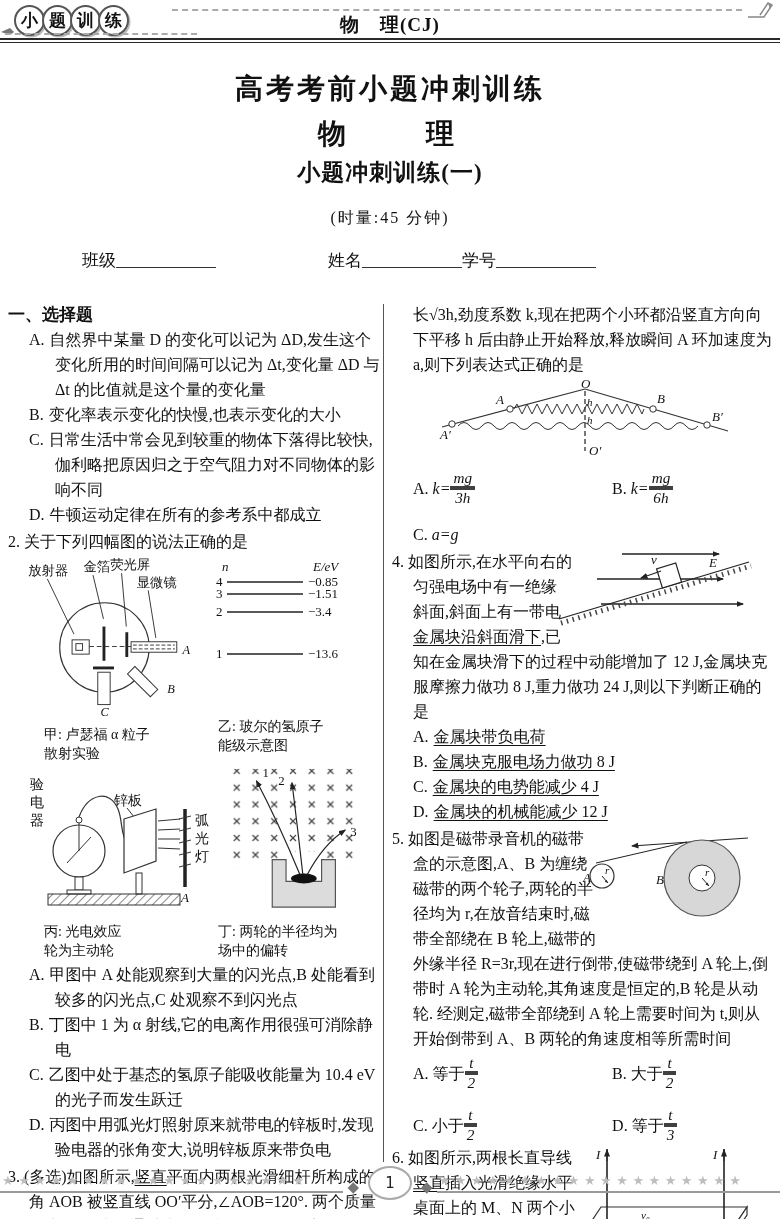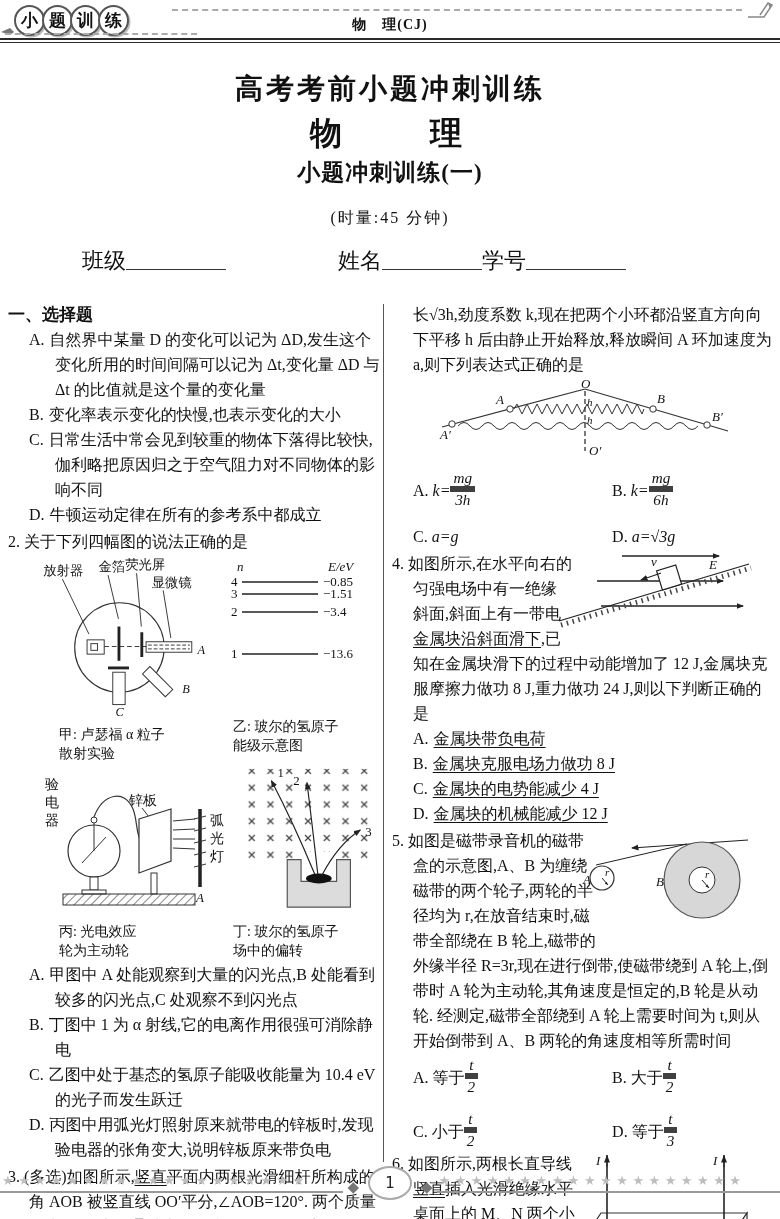--- a/index.html
+++ b/index.html
@@ -7,54 +7,54 @@
         font-family:"Liberation Serif",serif;color:#111;font-size:16px;line-height:25px;}
   
   .header{position:absolute;top:0;left:0;right:0;height:46px;}
   .logo{position:absolute;top:5px;left:14px;display:flex;}
   .logo-c{width:27px;height:27px;border:2px solid #555;border-radius:50%;background:#fff;
           display:flex;align-items:center;justify-content:center;font-weight:bold;font-size:17px;
           margin-right:-3px;box-shadow:1.5px 1.5px 0 #bbb;}
   .dash-top{position:absolute;top:9px;left:172px;right:38px;border-top:2px dashed #aaa;}
   .dash-logo{position:absolute;top:33px;left:5px;width:192px;border-top:2px dashed #aaa;}
   .hdr-subject{position:absolute;top:12px;left:0;right:0;text-align:center;
-               font-weight:bold;font-size:14px;letter-spacing:1px;}
+               font-weight:bold;font-size:19px;letter-spacing:1px;}
   .dbl-rule{position:absolute;top:38px;left:0;right:0;height:2px;
             border-top:2px solid #2a2a2a;border-bottom:1px solid #2a2a2a;}
   .corner-icon{position:absolute;top:1px;right:6px;}
   .pen-icon{position:absolute;top:26px;left:0px;}
   
   .title-block{position:absolute;top:60px;left:0;right:0;text-align:center;}
   .t1{font-size:28px;font-weight:bold;letter-spacing:3px;margin:16px 0 20px;}
-  .t2{font-size:32px;font-weight:bold;letter-spacing:8px;margin:0 16px 14px;}
+  .t2{font-size:28px;font-weight:bold;letter-spacing:8px;margin:0 16px 14px;}
   .t3{font-size:23px;font-weight:bold;letter-spacing:1px;margin:0 0 20px;}
   .t4{font-size:16px;margin:0 0 18px;letter-spacing:2px;text-align:center;}
-  .fields{display:flex;text-align:left;font-size:22px;}
+  .fields{display:flex;text-align:left;font-size:17px;}
   .fields .fld{display:inline-block;}
   .blank{display:inline-block;width:100px;border-bottom:1.5px solid #333;height:16px;vertical-align:-2px;}
   
   .content{position:absolute;top:302px;left:8px;right:5px;display:flex;}
   .col-l{width:372px;}
   .vrule{width:1px;background:#555;height:858px;margin:2px 3px 0 3px;}
   .col-r{flex:1;padding-left:5px;}
   .sec-title{font-weight:bold;font-size:17px;}
   .stem{padding-left:21px;text-indent:-21px;margin-top:2px;}
   .qnum{display:inline;}
   .opt{padding-left:47px;text-indent:-26px;}
   .opt .lab{margin-right:5px;}
   .useg{text-decoration:underline;text-underline-offset:3px;}
   .u-opt{text-decoration:underline;text-underline-offset:3px;}
   .math{font-style:italic;}
   .frac{display:inline-block;vertical-align:-0.62em;text-align:center;line-height:1.05;font-size:0.95em;}
-  .frac .fn{display:block;border-bottom:6px solid #404040;padding:0 3px;}
+  .frac .fn{display:block;border-bottom:4px solid #404040;padding:0 3px;}
   .frac .fd{display:block;padding:0 3px;}
   .opts2{display:grid;grid-template-columns:55% 45%;padding-left:21px;row-gap:16px;margin-top:4px;margin-bottom:2px;}
   
   .fig2-grid{display:grid;grid-template-columns:188px 172px;padding-left:14px;margin:4px 0 2px;}
-  .figcell{font-size:14px;line-height:19px;margin-left:15px;}
+  .figcell{font-size:14px;line-height:19px;}
   .figcap{padding-left:22px;margin-top:4px;}
   .fig-float{float:right;margin:0 0 2px 6px;}
   .fig-q4{width:197px;height:74px;}
   .fig-q5{width:172px;height:122px;}
   .fig-q6{width:185px;height:132px;}
   .fig-q3-wrap{text-align:center;margin:4px 0 2px;}
   svg{overflow:visible;}
   svg text{font-family:"Liberation Serif",serif;font-size:13px;fill:#111;}
   svg .it{font-style:italic;}
   svg .lbl{font-size:14px;}
@@ -248,21 +248,21 @@
               <path d="M62,98 L62,146 L126,146 L126,98 L112,98 L112,120 L76,120 L76,98 Z" fill="#dcdcdc" stroke="#555" stroke-width="1.2"></path>
               <ellipse cx="94" cy="117" rx="13" ry="5" fill="#111"></ellipse>
               <path d="M90,113 Q68,60 46,18" fill="none" stroke="#222" stroke-width="1.2" marker-end="url(#arr)"></path>
               <path d="M93,113 Q87,60 82,20" fill="none" stroke="#222" stroke-width="1.2" marker-end="url(#arr)"></path>
               <path d="M97,114 Q114,82 136,68" fill="none" stroke="#222" stroke-width="1.2" marker-end="url(#arr)"></path>
               <text x="52" y="14">1</text>
               <text x="68" y="22">2</text>
               <text x="141" y="74">3</text>
             </svg>
             <div class="figcap" style="padding-left:8px">
-              <div>丁: 玻尔的氢原子</div>
+              <div>丁: 两轮的半径均为</div>
               <div>场中的偏转</div>
             </div>
           </div>
         </div>
 
         <div class="opts">
           <div class="opt"><span class="lab">A.</span><span>甲图中 A 处能观察到大量的闪光点,B 处能看到较多的闪光点,C 处观察不到闪光点</span></div>
           <div class="opt"><span class="lab">B.</span><span>丁图中 1 为 α 射线,它的电离作用很强可消除静电</span></div>
           <div class="opt"><span class="lab">C.</span><span>乙图中处于基态的氢原子能吸收能量为 10.4 eV 的光子而发生跃迁</span></div>
           <div class="opt"><span class="lab">D.</span><span>丙图中用弧光灯照射原来就带电的锌板时,发现验电器的张角变大,说明锌板原来带负电</span></div>
@@ -300,21 +300,20 @@
             <text x="10" y="58" class="it">A′</text>
             <text x="282" y="40" class="it">B′</text>
             <text x="159" y="74" class="it">O′</text>
           </svg>
         </div>
 
         <div class="opts2">
           <div><span class="lab">A.</span> <span class="math"><span>k=</span><span class="frac"><span class="fn">mg</span><span class="fd">3h</span></span></span></div>
           <div><span class="lab">B.</span> <span class="math"><span>k=</span><span class="frac"><span class="fn">mg</span><span class="fd">6h</span></span></span></div>
           <div><span class="lab">C.</span> <span class="math">a=g</span></div>
-          <div><span class="lab">D.</span> <span class="math">a=√3g</span></div>
         </div>
       </div>
 
       <div class="q">
         <div class="stem">
           <span class="fig-float fig-q4">
             <svg width="197" height="100" viewBox="0 0 197 100">
               <line x1="65" y1="5" x2="162" y2="5" stroke="#222" stroke-width="1.3" marker-end="url(#arr)"></line>
               <line x1="40" y1="30" x2="166" y2="30" stroke="#222" stroke-width="1.3" marker-end="url(#arr)"></line>
               <line x1="44" y1="55" x2="186" y2="55" stroke="#222" stroke-width="1.3" marker-end="url(#arr)"></line>

